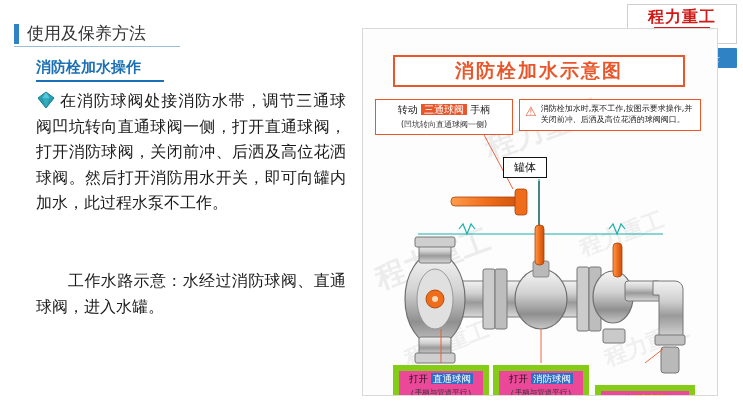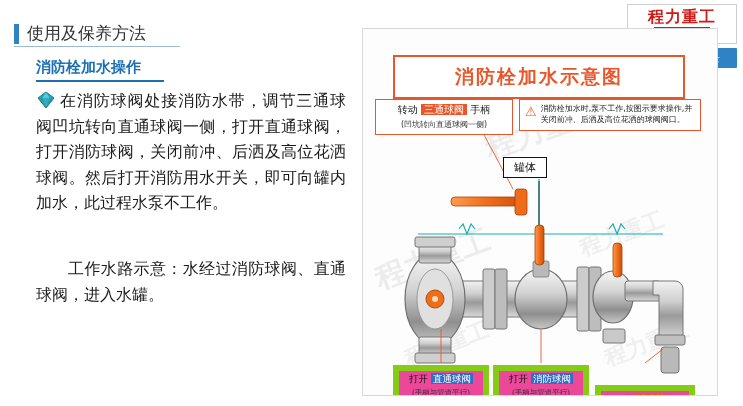--- a/index.html
+++ b/index.html
@@ -107,21 +107,21 @@
     width: 310px;
     font-size: 16px;
     line-height: 1.6;
     color: #1a1a1a;
     text-indent: 24px;
     font-family: "DejaVu Sans", sans-serif;
     text-align: justify;
   }
   .body-p2 {
     position: absolute;
-    left: 36px; top: 256px;
+    left: 36px; top: 268px;
     width: 310px;
     font-size: 16px;
     line-height: 1.6;
     color: #1a1a1a;
     text-indent: 32px;
     font-family: "DejaVu Sans", sans-serif;
     text-align: justify;
   }
 
   
@@ -150,21 +150,21 @@
     font-weight: bold;
     transform: rotate(-20deg);
     white-space: nowrap;
     font-family: "DejaVu Sans", sans-serif;
     pointer-events: none;
   }
 
   .panel-title {
     position: absolute;
     left: 30px; top: 26px;
-    width: 292px; height: 44px;
+    width: 292px; height: 32px;
     border: 2px solid #e8572b;
     background: #ffffff;
     display: flex; align-items: center; justify-content: center;
   }
   .panel-title span {
     color: #e8572b;
     font-size: 19px;
     font-weight: bold;
     letter-spacing: 2px;
     font-family: "DejaVu Sans", sans-serif;
@@ -234,21 +234,21 @@
   .bot-cal {
     position: absolute;
     border: 6px solid #84cc16;
     background: #ec4899;
     text-align: center;
     padding: 2px 3px 3px 3px;
   }
   .bot-cal .l1 { font-size: 9.5px; color: #111; white-space: nowrap; font-family: "DejaVu Sans", sans-serif;}
   .bot-cal .l1 .hl { background: #2f6fc4; color: #fff; padding: 0 2px; }
   .bot-cal .l1 .hlo { background: #e8572b; color: #fff; padding: 0 2px; }
-  .bot-cal .l2 { margin-top: 2px; font-size: 7.5px; color: #333; white-space: nowrap; font-family: Liberation Serif, serif;}
+  .bot-cal .l2 { margin-top: 2px; font-size: 7.5px; color: #333; white-space: nowrap; font-family: Liberation Mono, monospace;}
 
   .cal-straight { left: 30px; top: 336px; width: 96px; }
   .cal-fire     { left: 130px; top: 336px; width: 96px; text-align: center; }
   .cal-hose     { left: 232px; top: 356px; width: 100px; }
   .cal-hose .l1 { font-size: 9px; }
 
   .svg-layer {
     position: absolute; left: 0; top: 0;
     width: 356px; height: 368px;
   }

